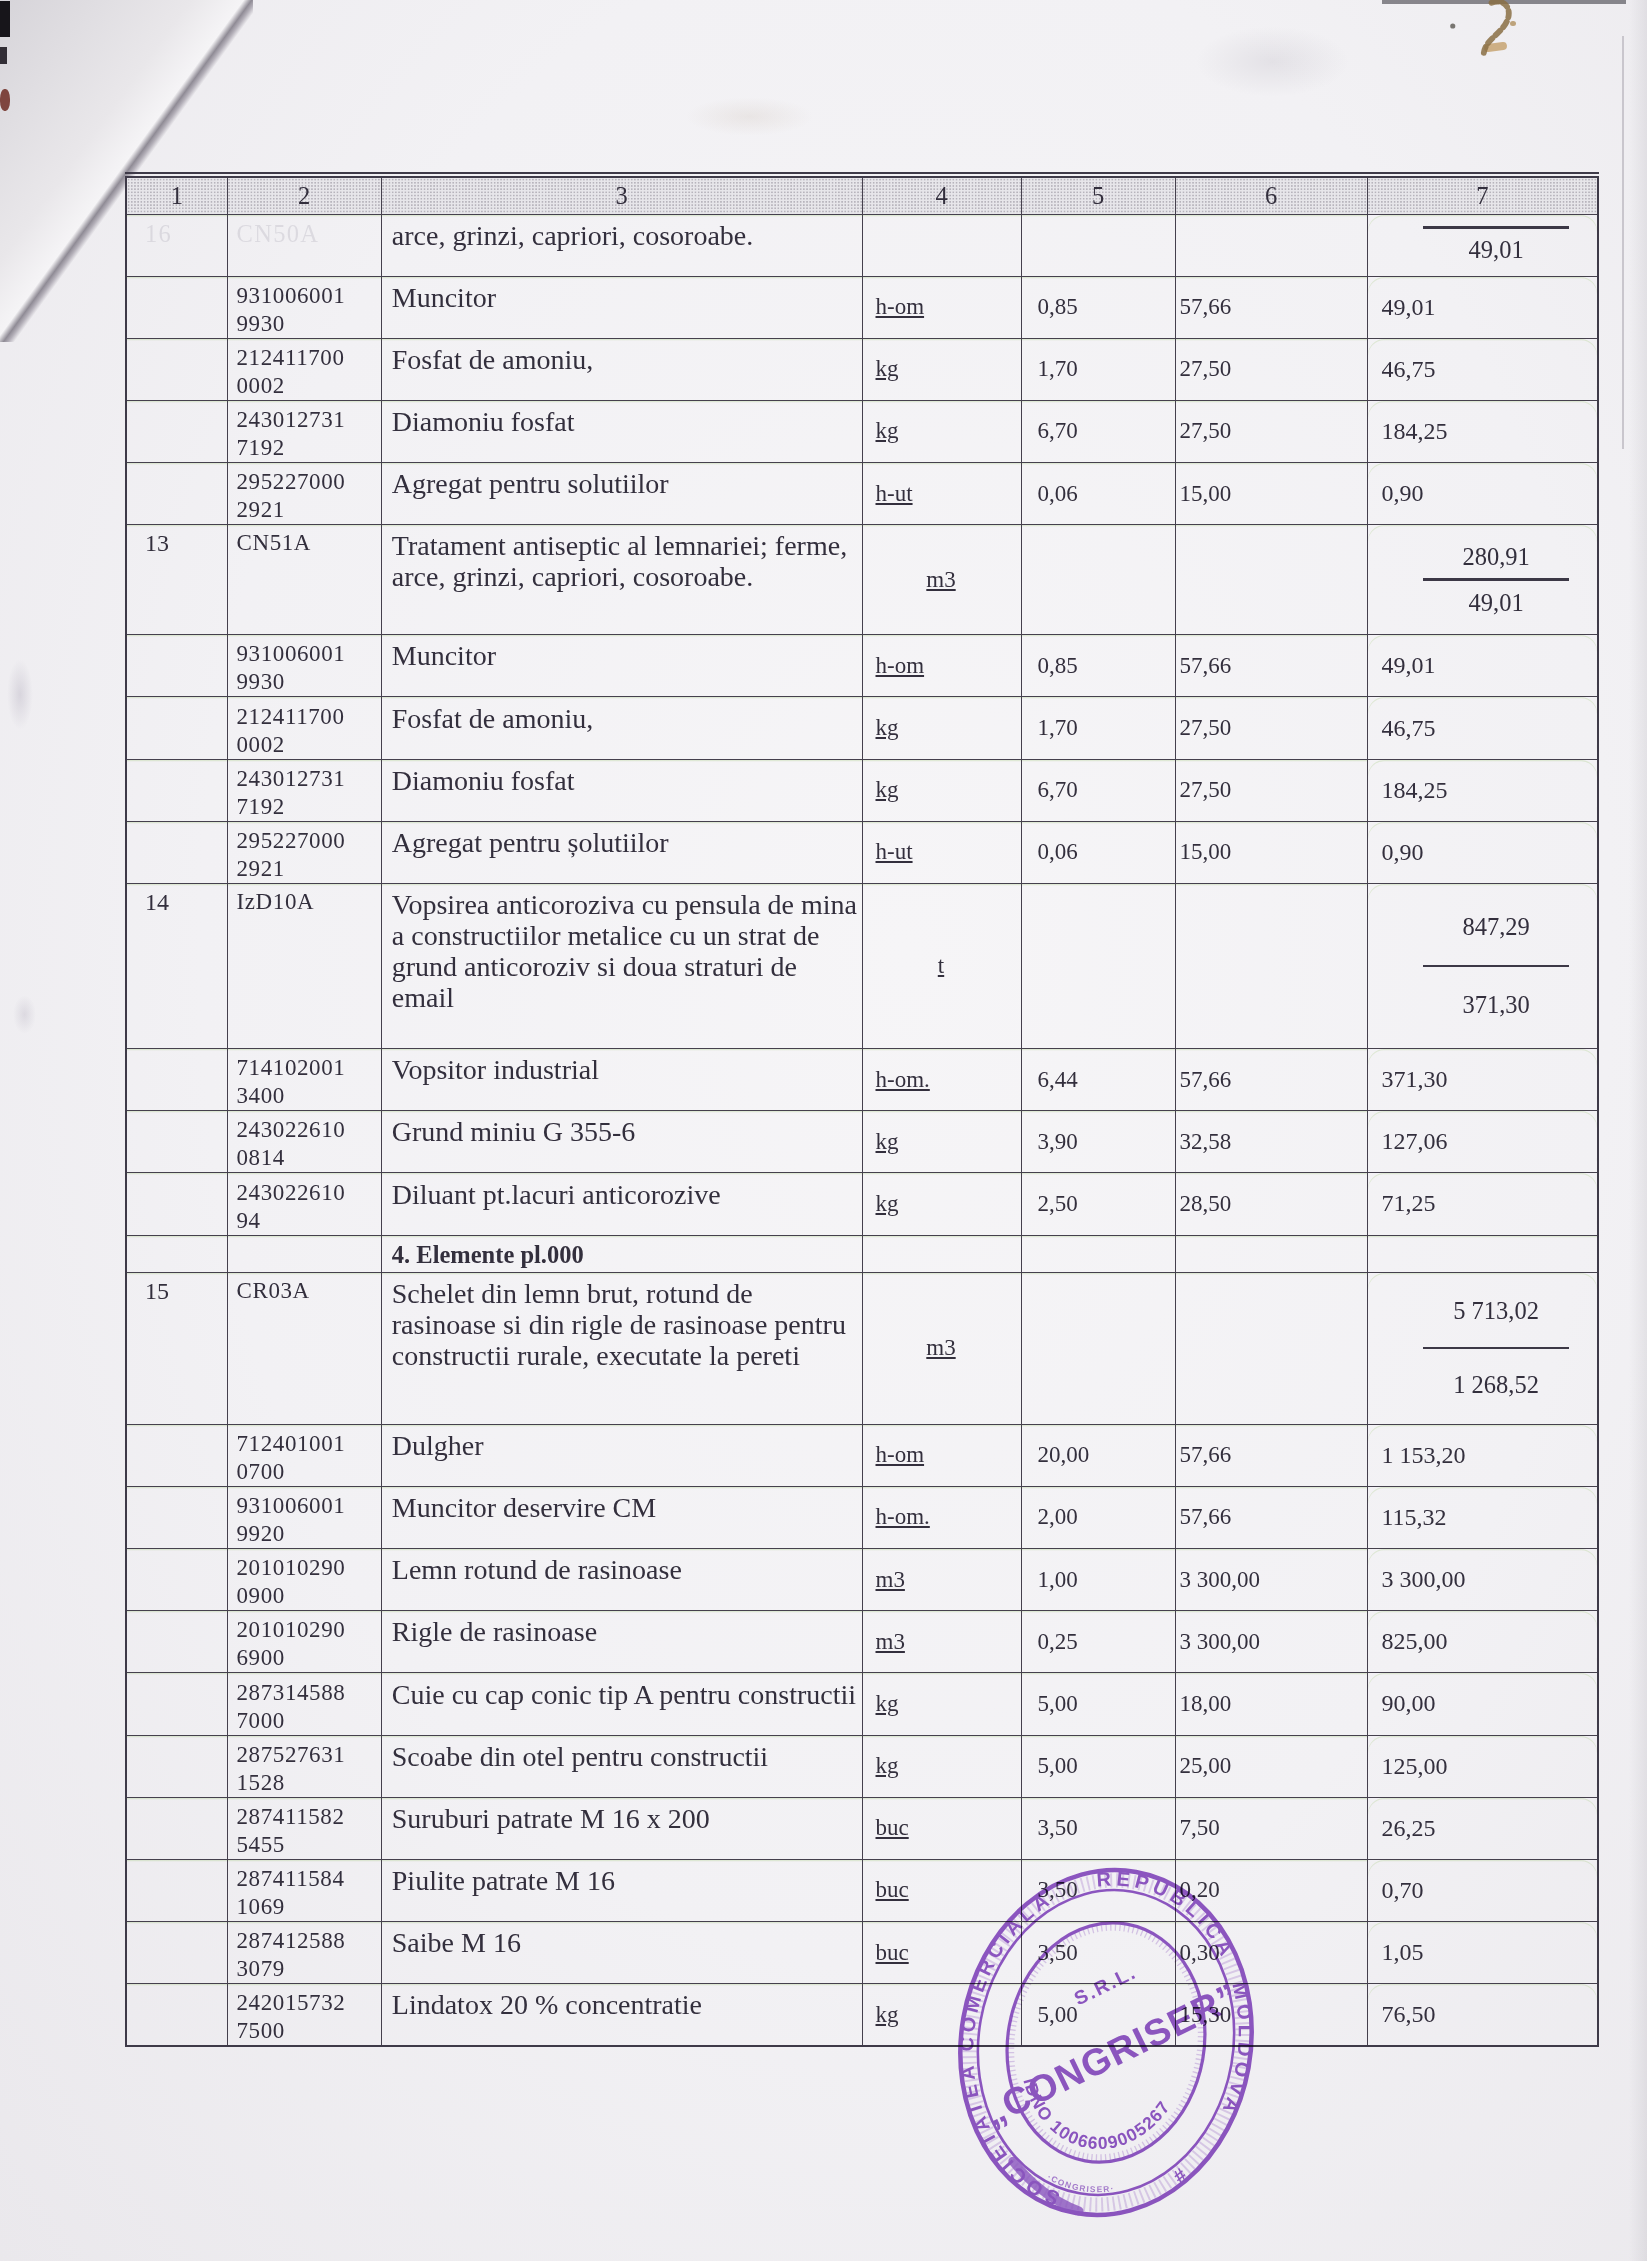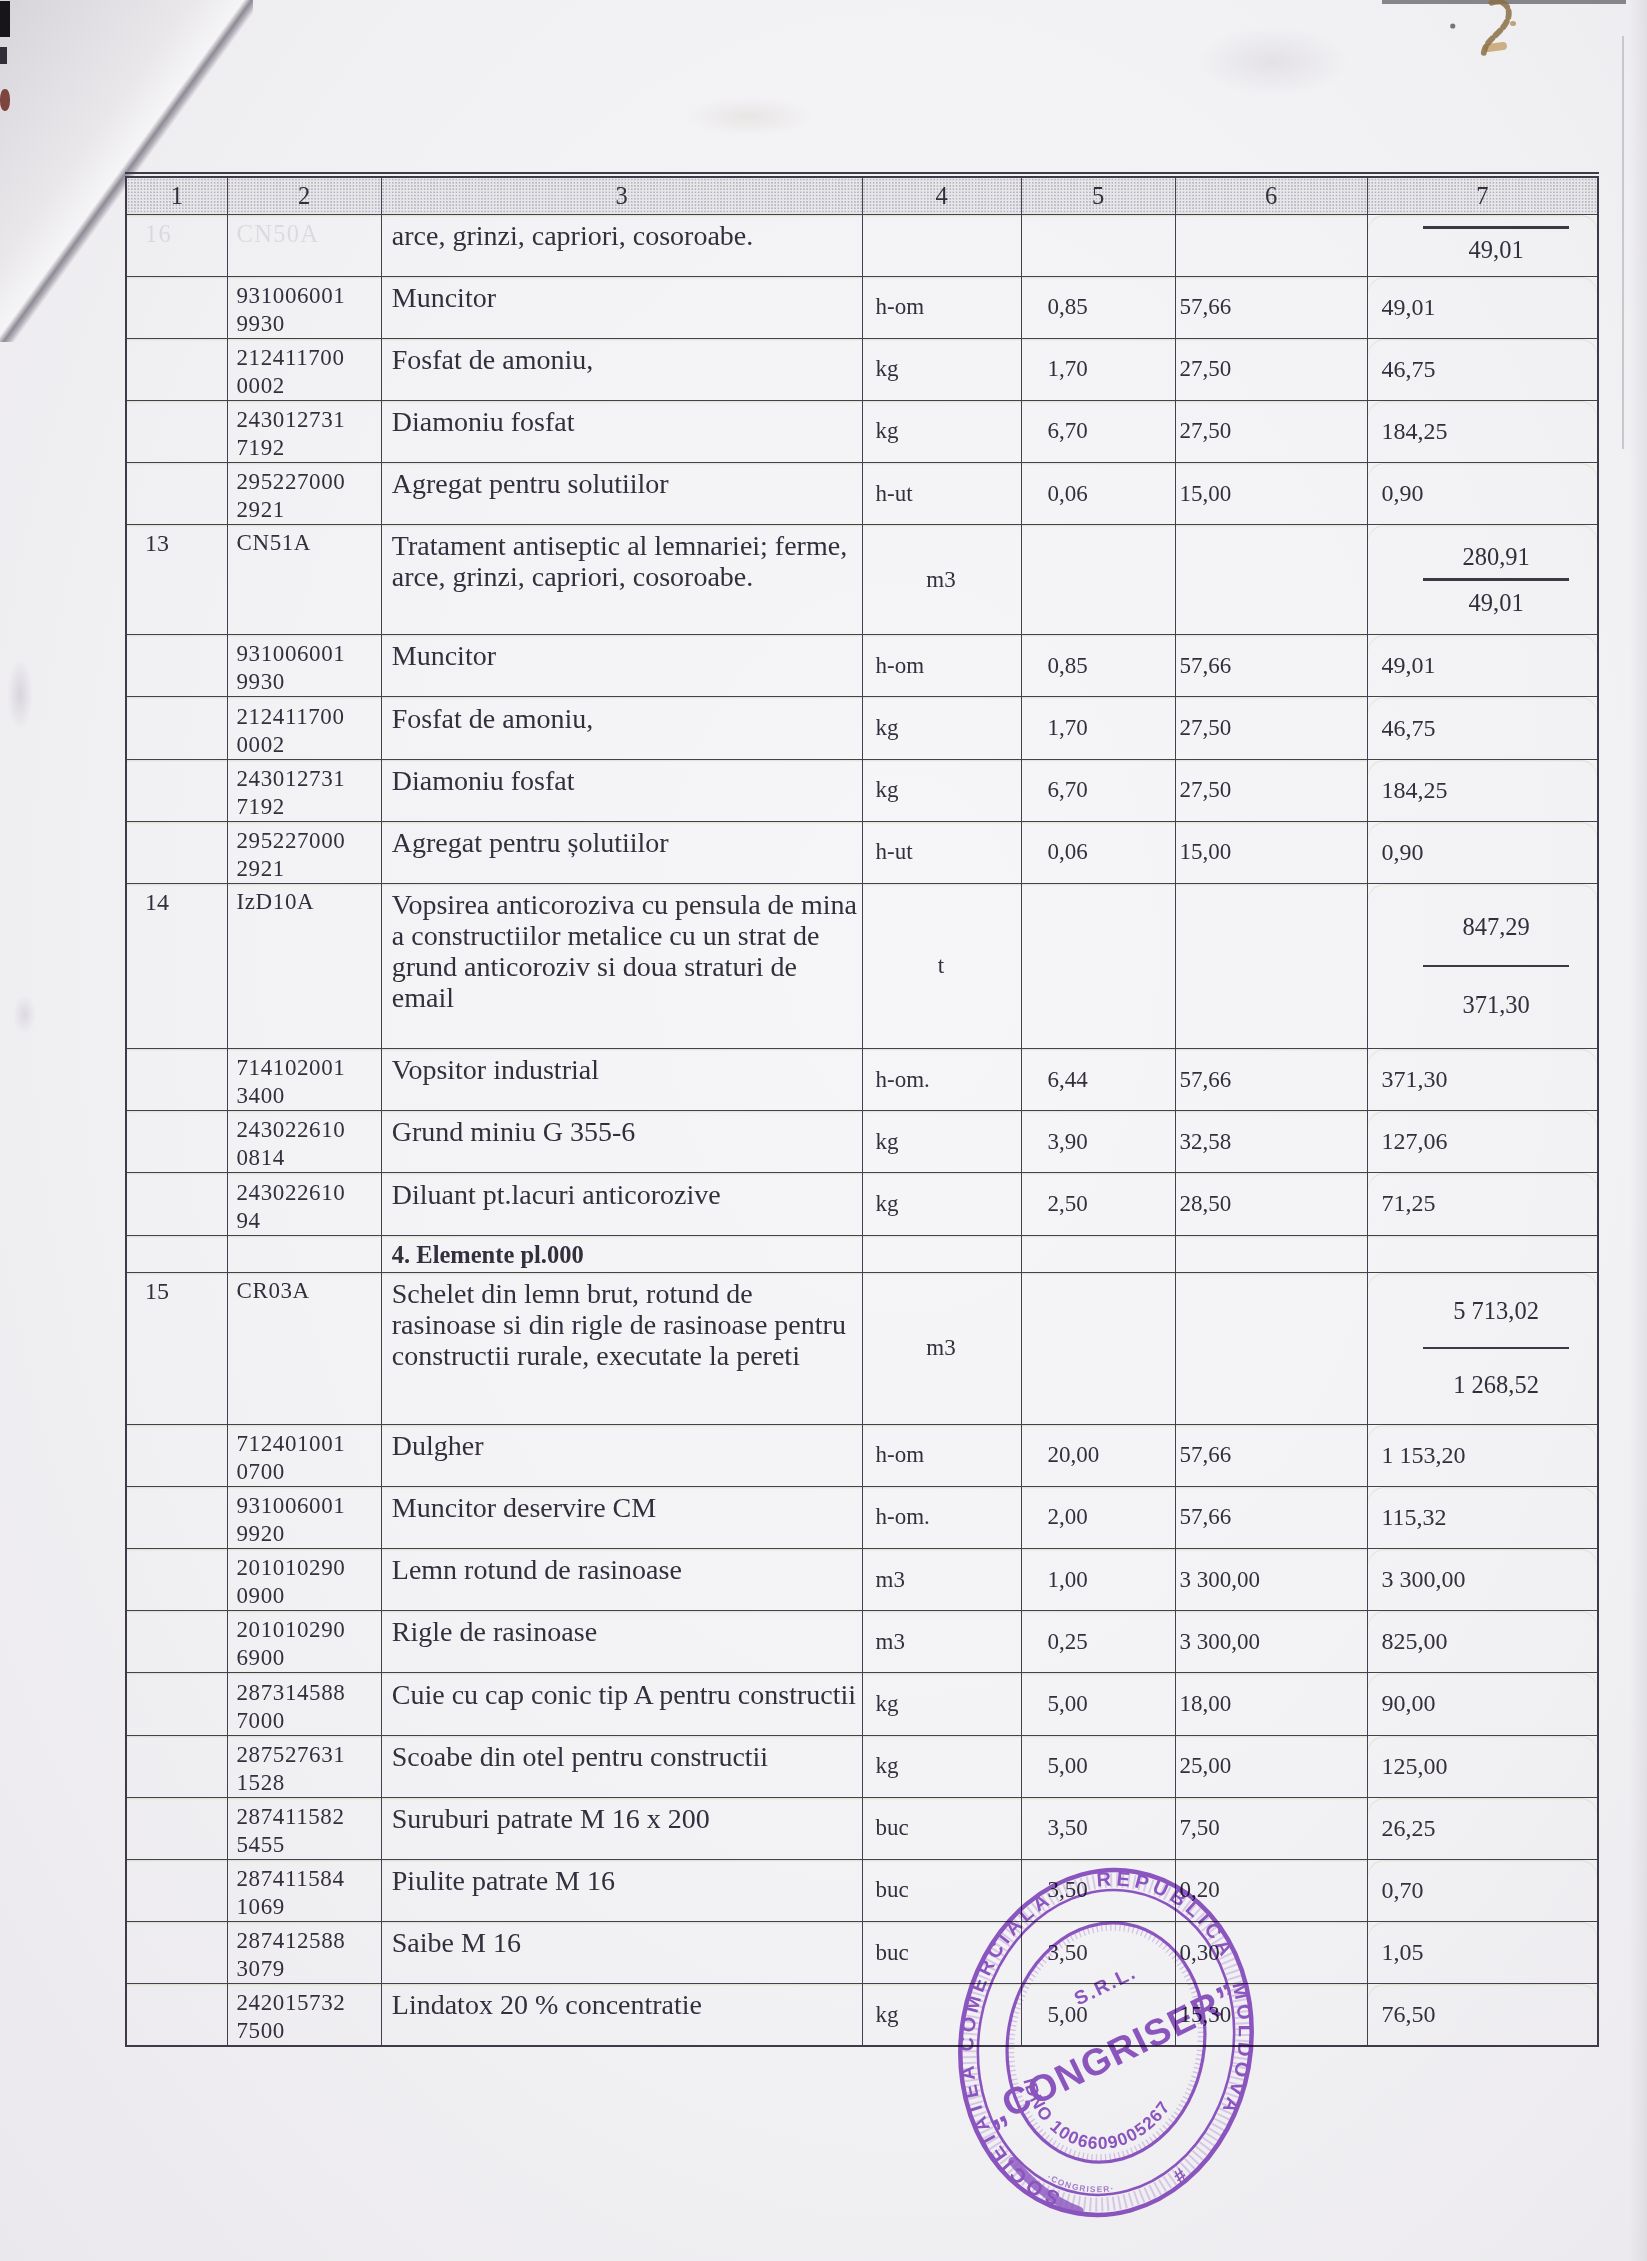--- a/index.html
+++ b/index.html
@@ -57,23 +57,23 @@
   .rh-i14   { height:165px; }
   .rh-i15   { height:152px; }
   .rh-sect  { height:37px; }
 
   .c-no, .c-code, .c-desc { vertical-align:top; }
   .c-no   { padding:5.2px 2.6px 0 18px; font-size:24px; }
   .c-code { padding:5.2px 2.6px 0 9px; font-size:23px; letter-spacing:0.6px; }
   .c-code .cl { display:block; line-height:28px; }
   .c-desc { padding:5.2px 3.9px 0 10.3px; font-size:28px; line-height:31px; }
   .c-unit, .c-qty, .c-price { vertical-align:middle; font-size:23px; }
-  .c-unit { padding-left:13px; }
+  .c-unit { padding-left:13px;text-decoration:underline; }
   .c-unit.mid { text-align:center; padding-left:0; }
-  .c-qty  { padding-left:26px; }
+  .c-qty  { padding-left:16px; }
   .c-price{ padding-left:4px; }
   .c-tot  { vertical-align:middle; font-size:24px; padding-left:14px;border-radius:16px; }
   .c-sect { font-size:24.5px; font-weight:bold; padding:2.6px 0 0 10.3px; vertical-align:middle; }
 
   .frac { display:flex; flex-direction:column; align-items:center; justify-content:space-evenly;
           width:161px; margin-left:auto; margin-right:19.4px; }
   .rh-i13 .frac { height:90px; }
   .rh-i14 .frac { height:155px; }
   .rh-i15 .frac { height:145px; }
   .rh-carry .frac { height:56px; justify-content:center; gap:6.5px; }

